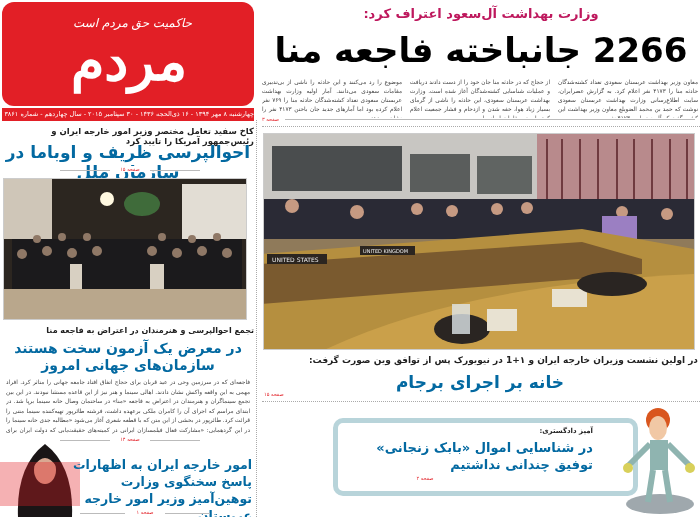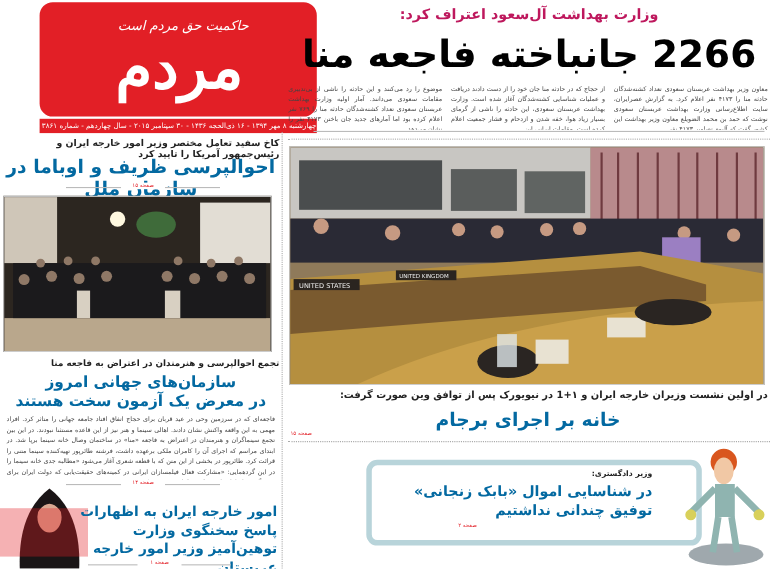--- a/index.html
+++ b/index.html
@@ -1,19 +1,19 @@
 <!DOCTYPE html>
 <html><head>
 <meta charset="utf-8">
 <style>
   * { box-sizing: border-box; margin: 0; padding: 0; }
   html, body { width: 700px; height: 517px; overflow: hidden; background: #ffffff; }
   body { font-family: "DejaVu Sans", sans-serif; color: #111; position: relative; direction: rtl; }
 
-  .masthead { position: absolute; left: 2px; top: 2px; width: 252px; height: 118px; margin-left: 34px; }
+  .masthead { position: absolute; left: 2px; top: 2px; width: 252px; height: 118px; }
   .logo-box { position: absolute; left: 0; top: 0; width: 252px; height: 104px; background: #e21f26; border-radius: 12px; overflow: hidden; }
   .logo-tagline { position: absolute; right: 62px; top: 14px; font-family: "DejaVu Serif", serif; font-size: 12px; color: #fff; font-style: italic; }
   .logo-name { position: absolute; left: 10px; right: 8px; top: 24px; text-align: center; font-family: "DejaVu Serif", serif; font-size: 54px; font-weight: bold; color: #fff; line-height: 70px; letter-spacing: -2px; }
   .dateline { position: absolute; left: 0; top: 106px; width: 252px; height: 13px; background: #e21f26; color: #fff; font-size: 6.5px; line-height: 13px; text-align: center; white-space: nowrap; overflow: hidden; }
 
   .main-kicker { position: absolute; left: 262px; top: 6px; width: 438px; text-align: center; font-size: 13px; font-weight: bold; color: #be185d; }
   .main-headline { position: absolute; left: 262px; top: 26px; width: 438px; text-align: center; font-size: 34px; font-weight: bold; color: #000; line-height: 48px; }
 
   .lead-cols { position: absolute; left: 262px; top: 78px; width: 436px; height: 40px; display: flex; flex-direction: row; gap: 8px; }
   .lead-col { flex: 1; font-size: 5.8px; line-height: 9px; color: #444; text-align: justify; overflow: hidden; }
@@ -95,22 +95,22 @@
     </g>
     <g fill="#d8d0c2">
       <rect x="148" y="85" width="14" height="25"></rect>
         <rect x="68" y="85" width="12" height="25"></rect>
     </g>
   </svg>
 </div>
 
 <div class="sec-kicker" style="left:2px; top:326px; width:252px; font-size:8px;">تجمع احوالپرسی و هنرمندان در اعتراض به فاجعه منا</div>
 <div class="sec-headline" style="left:2px; top:340px; width:252px; font-size:14px; line-height:17px;">
+  <div>در معرض یک آزمون سخت هستند</div>
   <div>سازمان‌های جهانی امروز</div>
-  <div>در معرض یک آزمون سخت هستند</div>
 </div>
 <div class="body-text" style="left:6px; top:378px; width:244px; height:58px; overflow:hidden;">فاجعه‌ای که در سرزمین وحی در عید قربان برای حجاج اتفاق افتاد جامعه جهانی را متاثر کرد. افراد مهمی به این واقعه واکنش نشان دادند. اهالی سینما و هنر نیز از این قاعده مستثنا نبودند. در این بین تجمع سینماگران و هنرمندان در اعتراض به فاجعه «منا» در ساختمان وصال خانه سینما برپا شد. در ابتدای مراسم که اجرای آن را کامران ملکی برعهده داشت، فرشته طائرپور تهیه‌کننده سینما متنی را قرائت کرد. طائرپور در بخشی از این متن که با قطعه شعری آغاز می‌شود «مطالبه جدی خانه سینما را در این گردهمایی: «مشارکت فعال فیلمسازان ایرانی در کمیته‌های حقیقت‌یابی که دولت ایران برای رسیدگی به اتفاقات اخیر مکه تشکیل می‌دهد» دانست.</div>
 <div class="rule-h" style="left:60px; top:440px; width:140px;"></div>
 <div class="page-ref" style="left:110px; top:436px; width:40px; background:#fff;">صفحه ۱۴</div>
 
 <div class="portrait">
   <svg width="74" height="81" viewBox="0 0 74 81">
     <path d="M10 81 Q8 30 37 8 Q66 30 64 81 Z" fill="#1a1516"></path>
     <ellipse cx="37" cy="34" rx="11" ry="14" fill="#d9a892"></ellipse>
     <path d="M26 30 Q37 14 48 30 L48 24 Q37 12 26 24 Z" fill="#1a1516"></path>
@@ -162,21 +162,21 @@
     <ellipse cx="350" cy="150" rx="35" ry="12" fill="#2a2522"></ellipse>
   </svg>
 </div>
 
 <div class="sec-kicker" style="left:262px; top:355px; width:436px; font-size:9px;">در اولین نشست وزیران خارجه ایران و ۱+1 در نیویورک پس از توافق وین صورت گرفت:</div>
 <div class="sec-headline" style="left:262px; top:371px; width:436px; font-size:17px; line-height:22px;">خانه بر اجرای برجام</div>
 <div class="page-ref" style="left:264px; top:391px; width:30px; text-align:left;">صفحه ۱۵</div>
 <div class="dotted-h" style="left:262px; top:401px; width:438px;"></div>
 
 <div class="box-quote">
-  <div class="sec-kicker" style="right:40px; top:4px; width:150px; text-align:right; font-size:7px;">وزیر دادگستری:</div>
+  <div class="sec-kicker" style="right:40px; top:4px; width:150px; text-align:right; font-size:7px;">آمیز دادگستری:</div>
   <div class="sec-headline" style="right:40px; top:16px; width:240px; font-size:13px; line-height:17px; text-align:right;">
     <div>در شناسایی اموال «بابک زنجانی»</div>
     <div>توفیق چندانی نداشتیم</div>
   </div>
   <div class="page-ref" style="left:72px; top:52px; width:30px;">صفحه ۲</div>
 </div>
 <div class="cartoon">
   <svg width="80" height="113" viewBox="0 0 80 113">
     <ellipse cx="40" cy="100" rx="34" ry="10" fill="#9fa8ad"></ellipse>
     <circle cx="38" cy="16" r="12" fill="#d9561e"></circle>

